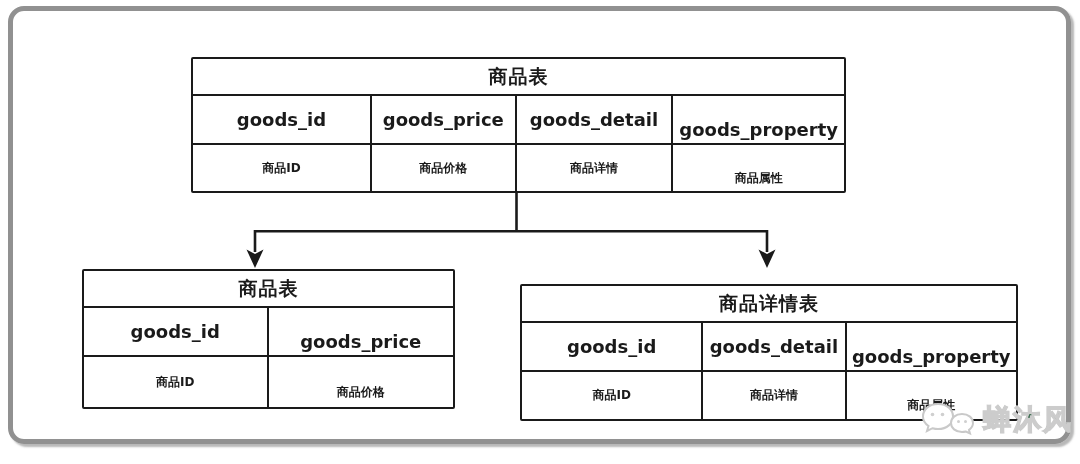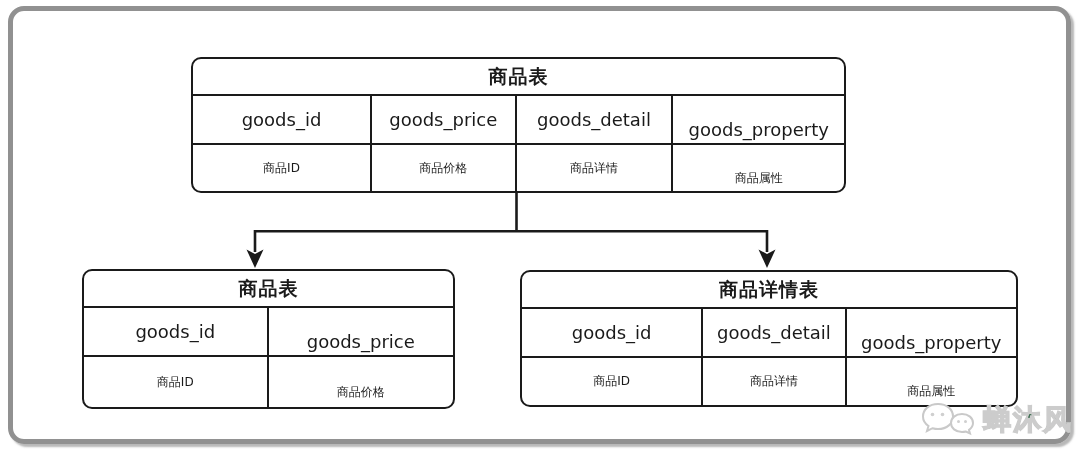--- a/index.html
+++ b/index.html
@@ -19,44 +19,44 @@
     box-shadow:3px 3px 2px rgba(125,125,125,0.55);
     background:transparent;
   }
 
   
   .connector{position:absolute;left:0;top:0;width:1080px;height:464px;pointer-events:none;}
 
   
   .dtable{
     position:absolute;border:2.5px solid var(--line);background:#fff;
-    display:flex;flex-direction:column;border-radius:10px;
+    display:flex;flex-direction:column;border-radius:2px;
   }
   .dtable .t-title{
     flex:0 0 35px;display:flex;align-items:center;justify-content:center;
     font-size:19px;font-weight:700;letter-spacing:1px;
   }
   .dtable .t-row{display:grid;}
   .dtable .t-fields{flex:0 0 49px;border-top:2.5px solid var(--line);}
   .dtable .t-labels{flex:1 1 auto;border-top:2.5px solid var(--line);}
   .dtable .cell{
     display:flex;align-items:center;justify-content:center;
     border-right:2.5px solid var(--line);
-    font-size:18px;font-weight:400;
+    font-size:18px;font-weight:700;
   }
   .dtable .cell:last-child{border-right:none;margin-top:20px;}
   .dtable .t-labels .cell{font-size:12px;}
 
   .table-top{left:191px;top:57px;width:655px;height:136px;}
   .table-top .t-row{grid-template-columns:27.5% 22.2% 24.1% 26.2%;}
 
   .table-left{left:82px;top:269px;width:373px;height:140px;}
   .table-left .t-row{grid-template-columns:50% 50%;}
 
-  .table-right{left:520px;top:270px;width:498px;height:137px;z-index:1;}
+  .table-right{left:520px;top:284px;width:498px;height:137px;z-index:1;}
   .table-right .t-row{grid-template-columns:36.7% 29.0% 34.3%;}
 
   
   .watermark{
     position:absolute;left:920px;top:399px;height:42px;z-index:5;
     display:flex;align-items:center;gap:5px;
   }
   .watermark .wm-text{
     font-size:28px;font-weight:700;letter-spacing:2px;
     color:#14532d;

